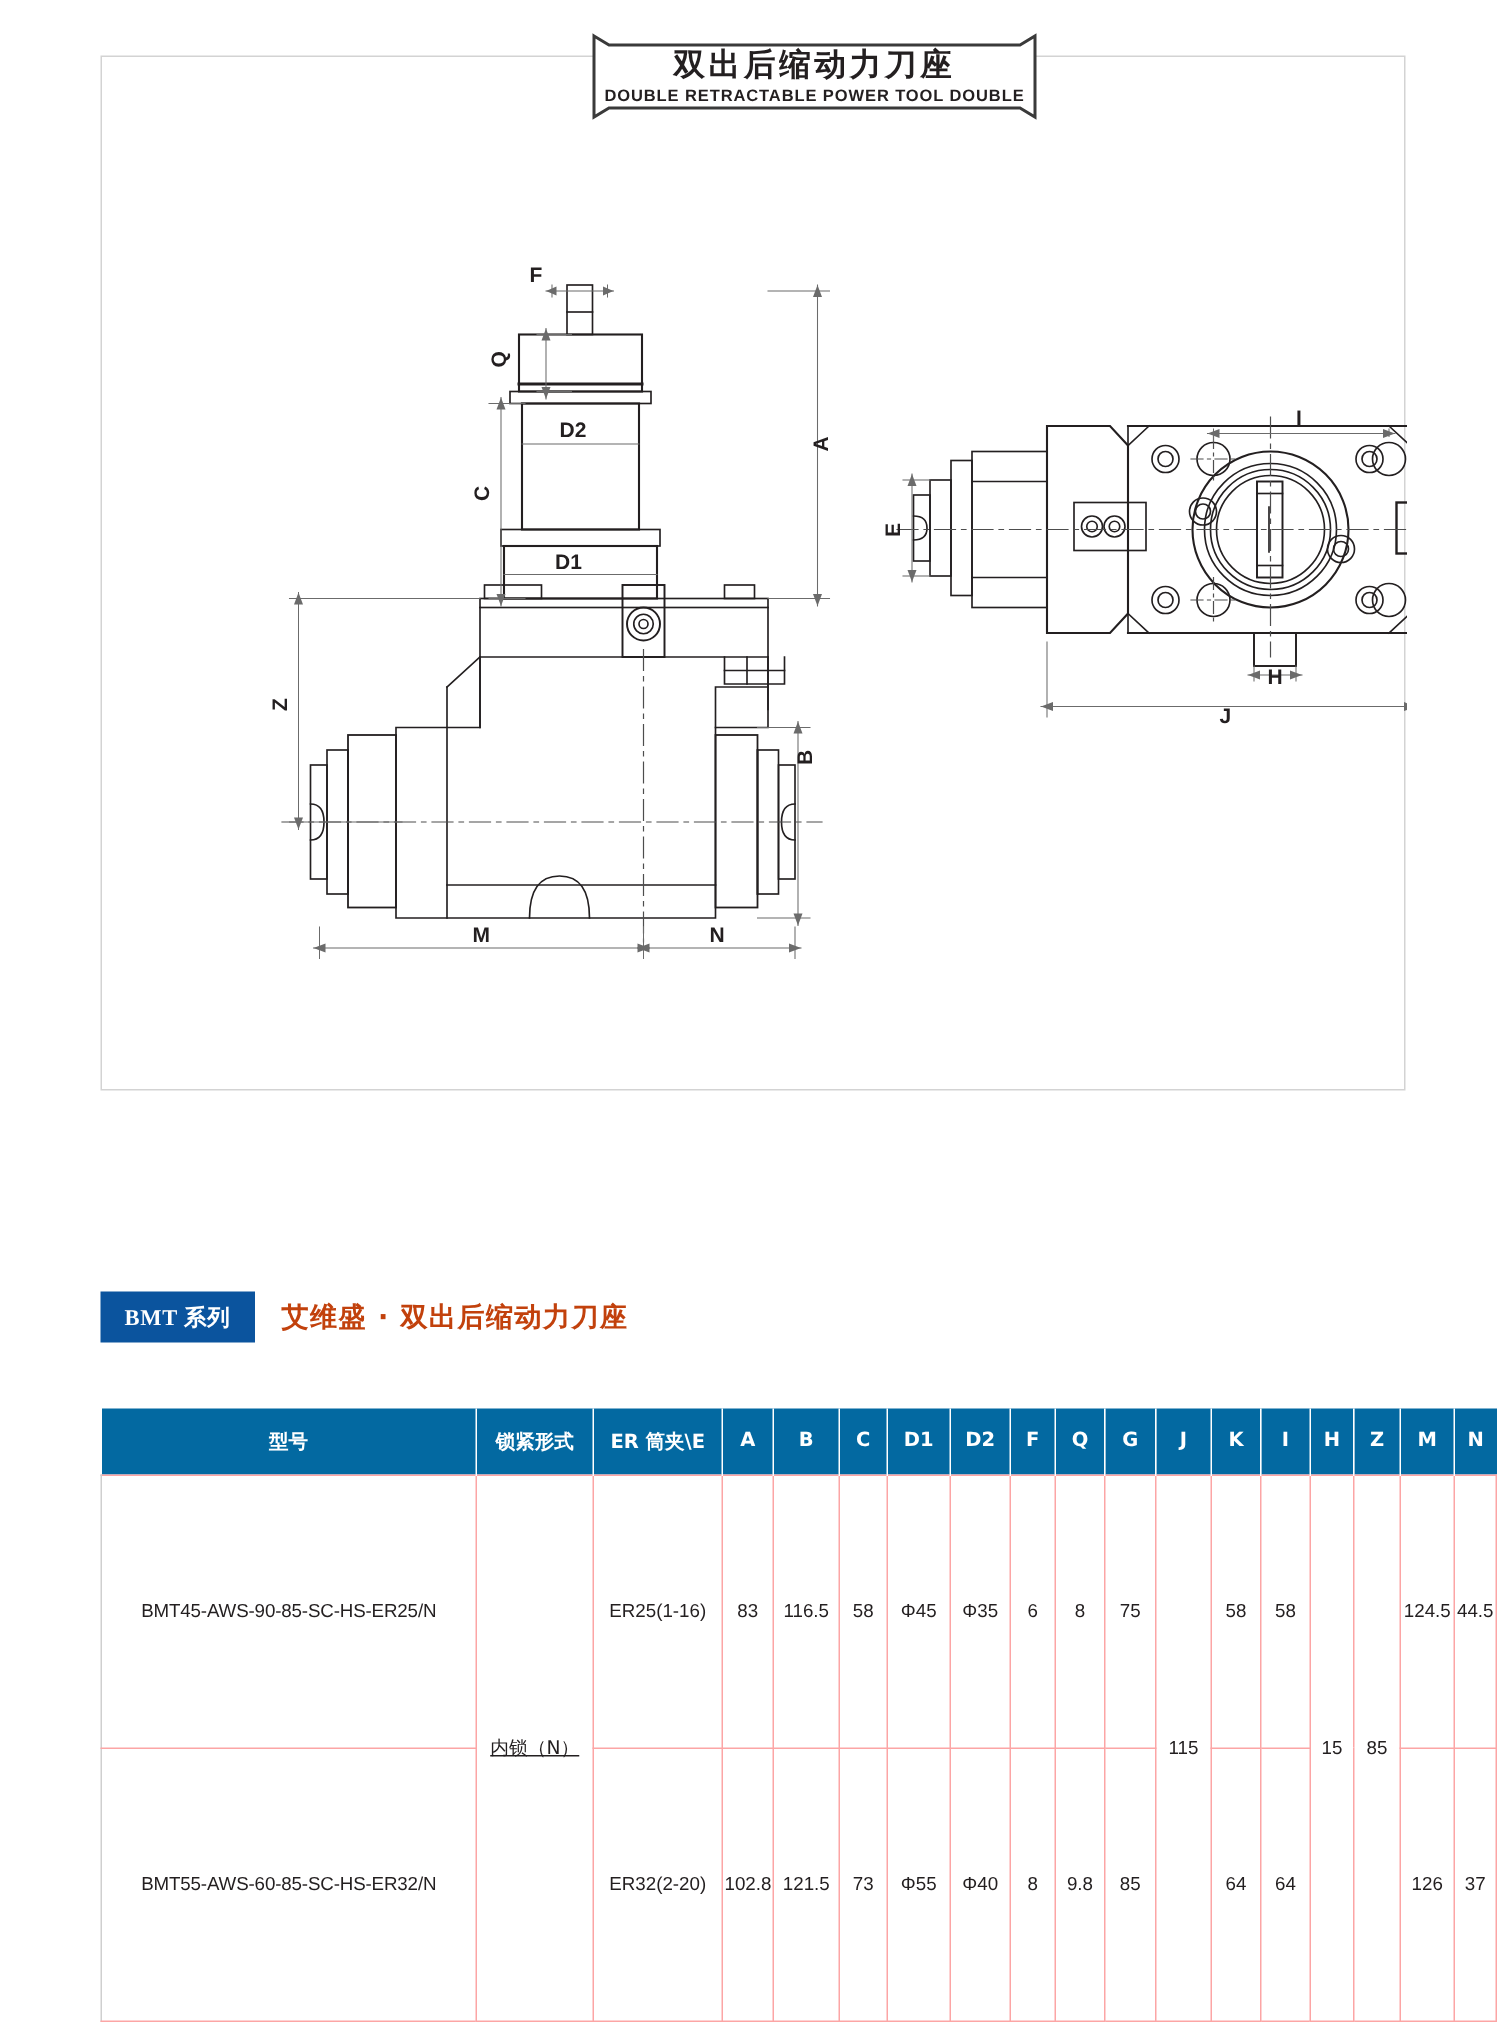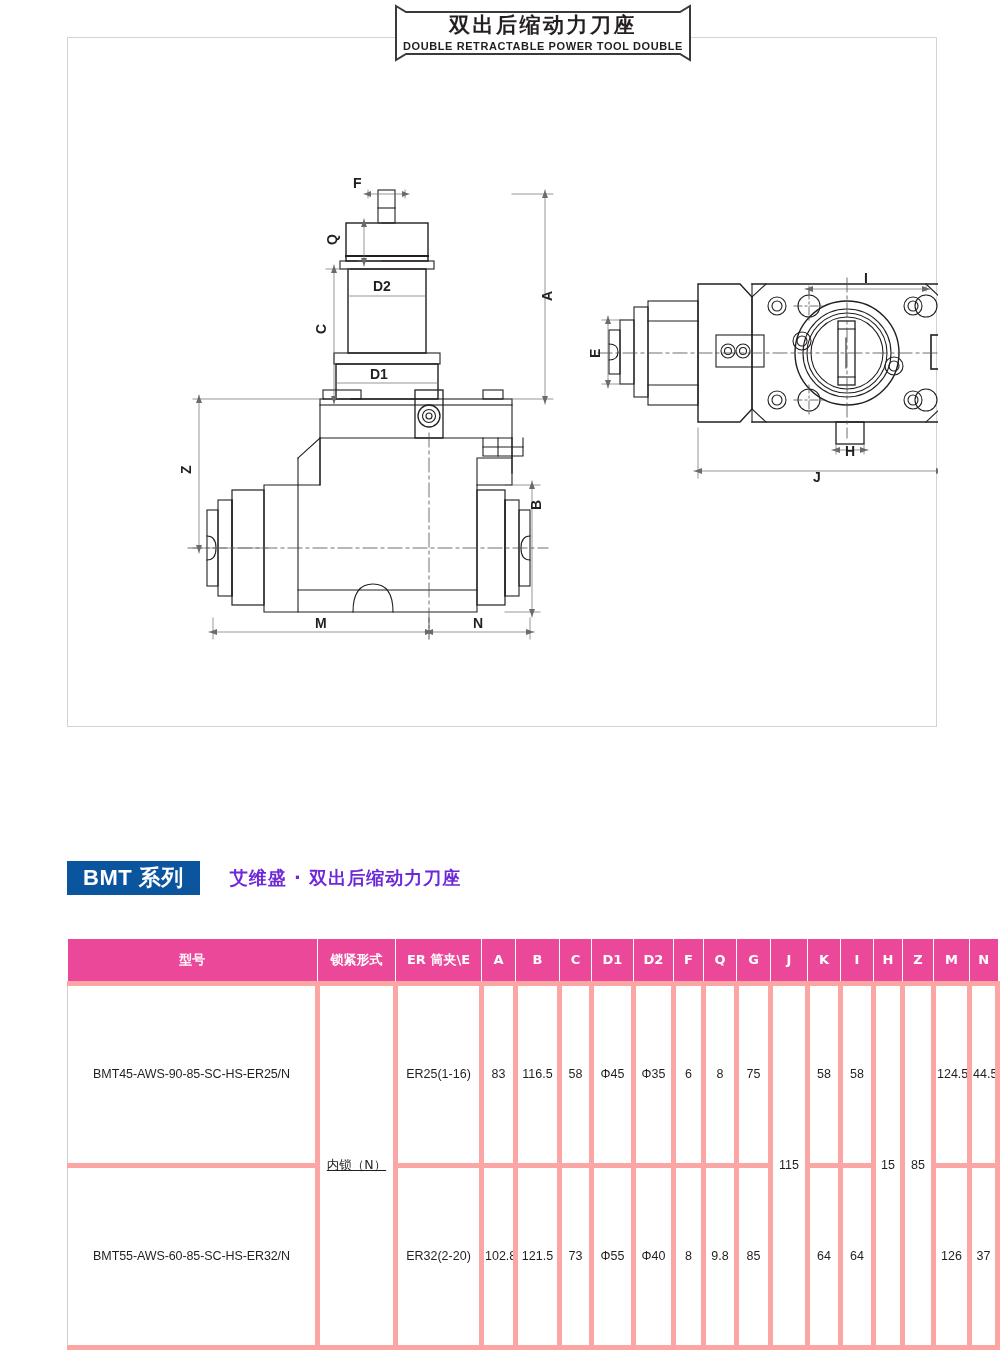--- a/index.html
+++ b/index.html
@@ -18,21 +18,21 @@
     left: 67px; top: 37px;
     width: 870px; height: 690px;
     border: 1px solid #d3d3d3;
     background: #ffffff;
   }
   .drawing-svg { position: absolute; left: 0; top: 0; width: 870px; height: 690px; }
 
   
   .title-banner {
     position: absolute;
-    left: 388px; top: 2px;
+    left: 388px; top: 20px;
     width: 310px; height: 62px;
     z-index: 5;
   }
   .banner-svg { position: absolute; left: 0; top: 0; }
   .banner-text-wrap {
     position: absolute; left: 0; top: 0; width: 310px; height: 62px;
     display: flex; flex-direction: column; align-items: center; justify-content: center;
     pointer-events: none;
   }
   .banner-cn {
@@ -49,61 +49,61 @@
   
   .section-heading {
     position: absolute;
     left: 67px; top: 861px;
     width: 870px; height: 34px;
     display: flex; align-items: stretch;
   }
   .series-badge {
     background: #0b549e;
     color: #ffffff;
-    font-size: 22px; font-weight: bold;
+    font-size: 15px; font-weight: bold;
     padding: 0 16px;
     display: flex; align-items: center; justify-content: center;
     letter-spacing: 0.5px;
-    font-family: Liberation Sans, sans-serif;
+    font-family: Liberation Serif, serif;
   }
   .section-title {
-    color: #6d28d9;
+    color: #c2410c;
     font-size: 18px; font-weight: bold;
     display: flex; align-items: center;
-    padding-left: 30px;
+    padding-left: 18px;
     letter-spacing: 1px;
     font-family: "DejaVu Sans", "Liberation Sans", sans-serif;
   }
 
   
   .spec-table {
     position: absolute;
     left: 67px; top: 939px;
     width: 870px;
     border-collapse: collapse;
     table-layout: fixed;
   }
   .spec-table th {
-    background: #ec4899;
+    background: #0369a1;
     color: #ffffff;
     font-size: 13px;
     font-weight: bold;
     height: 44px;
     border-left: 1px solid #ffffff;
     border-right: 1px solid #ffffff;
     padding: 0 1px;
     text-align: center;
     vertical-align: middle;
     white-space: nowrap;
     font-family: "DejaVu Sans", "Liberation Sans", sans-serif;
   }
   .spec-table th:first-child { border-left: none; }
   .spec-table th:last-child { border-right: none; }
   .spec-table td {
-    border: 5px solid #fca5a5;
+    border: 1px solid #fca5a5;
     font-size: 12.5px;
     color: #231f20;
     text-align: center;
     vertical-align: middle;
     height: 182px;
     padding: 0 1px;
     white-space: nowrap;
     overflow: hidden;
     font-family: "Liberation Sans", sans-serif;
   }

